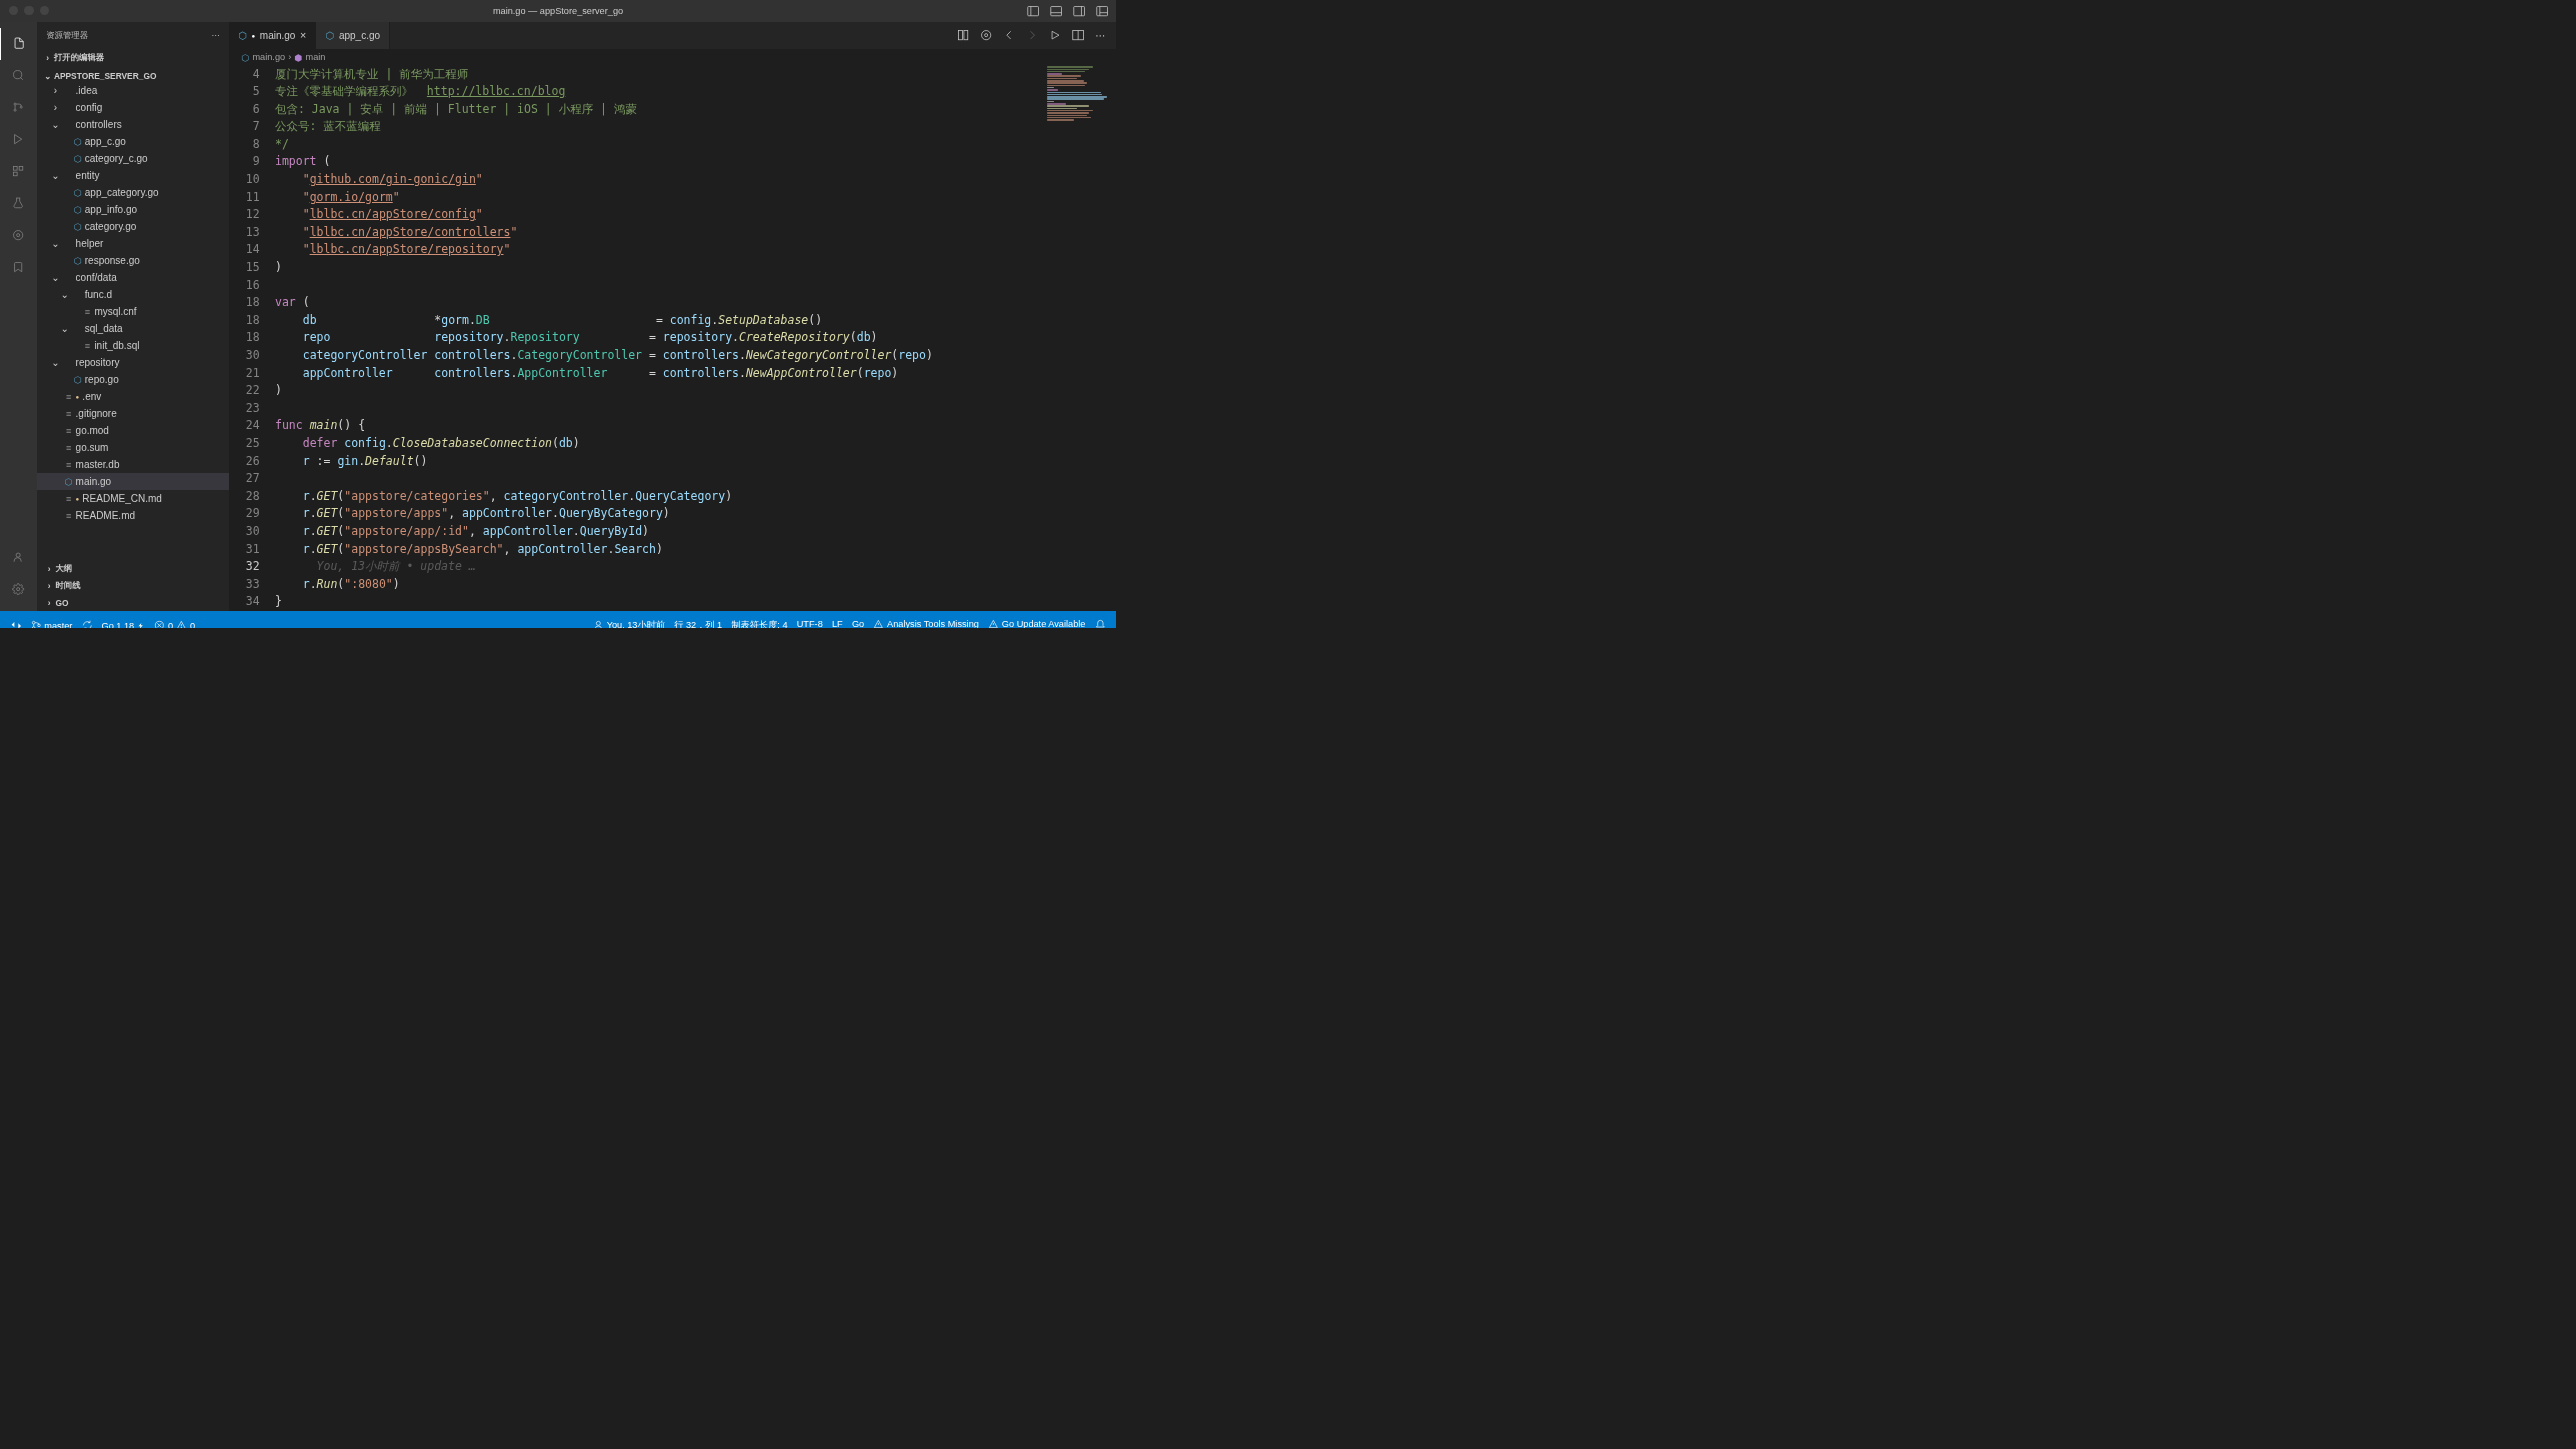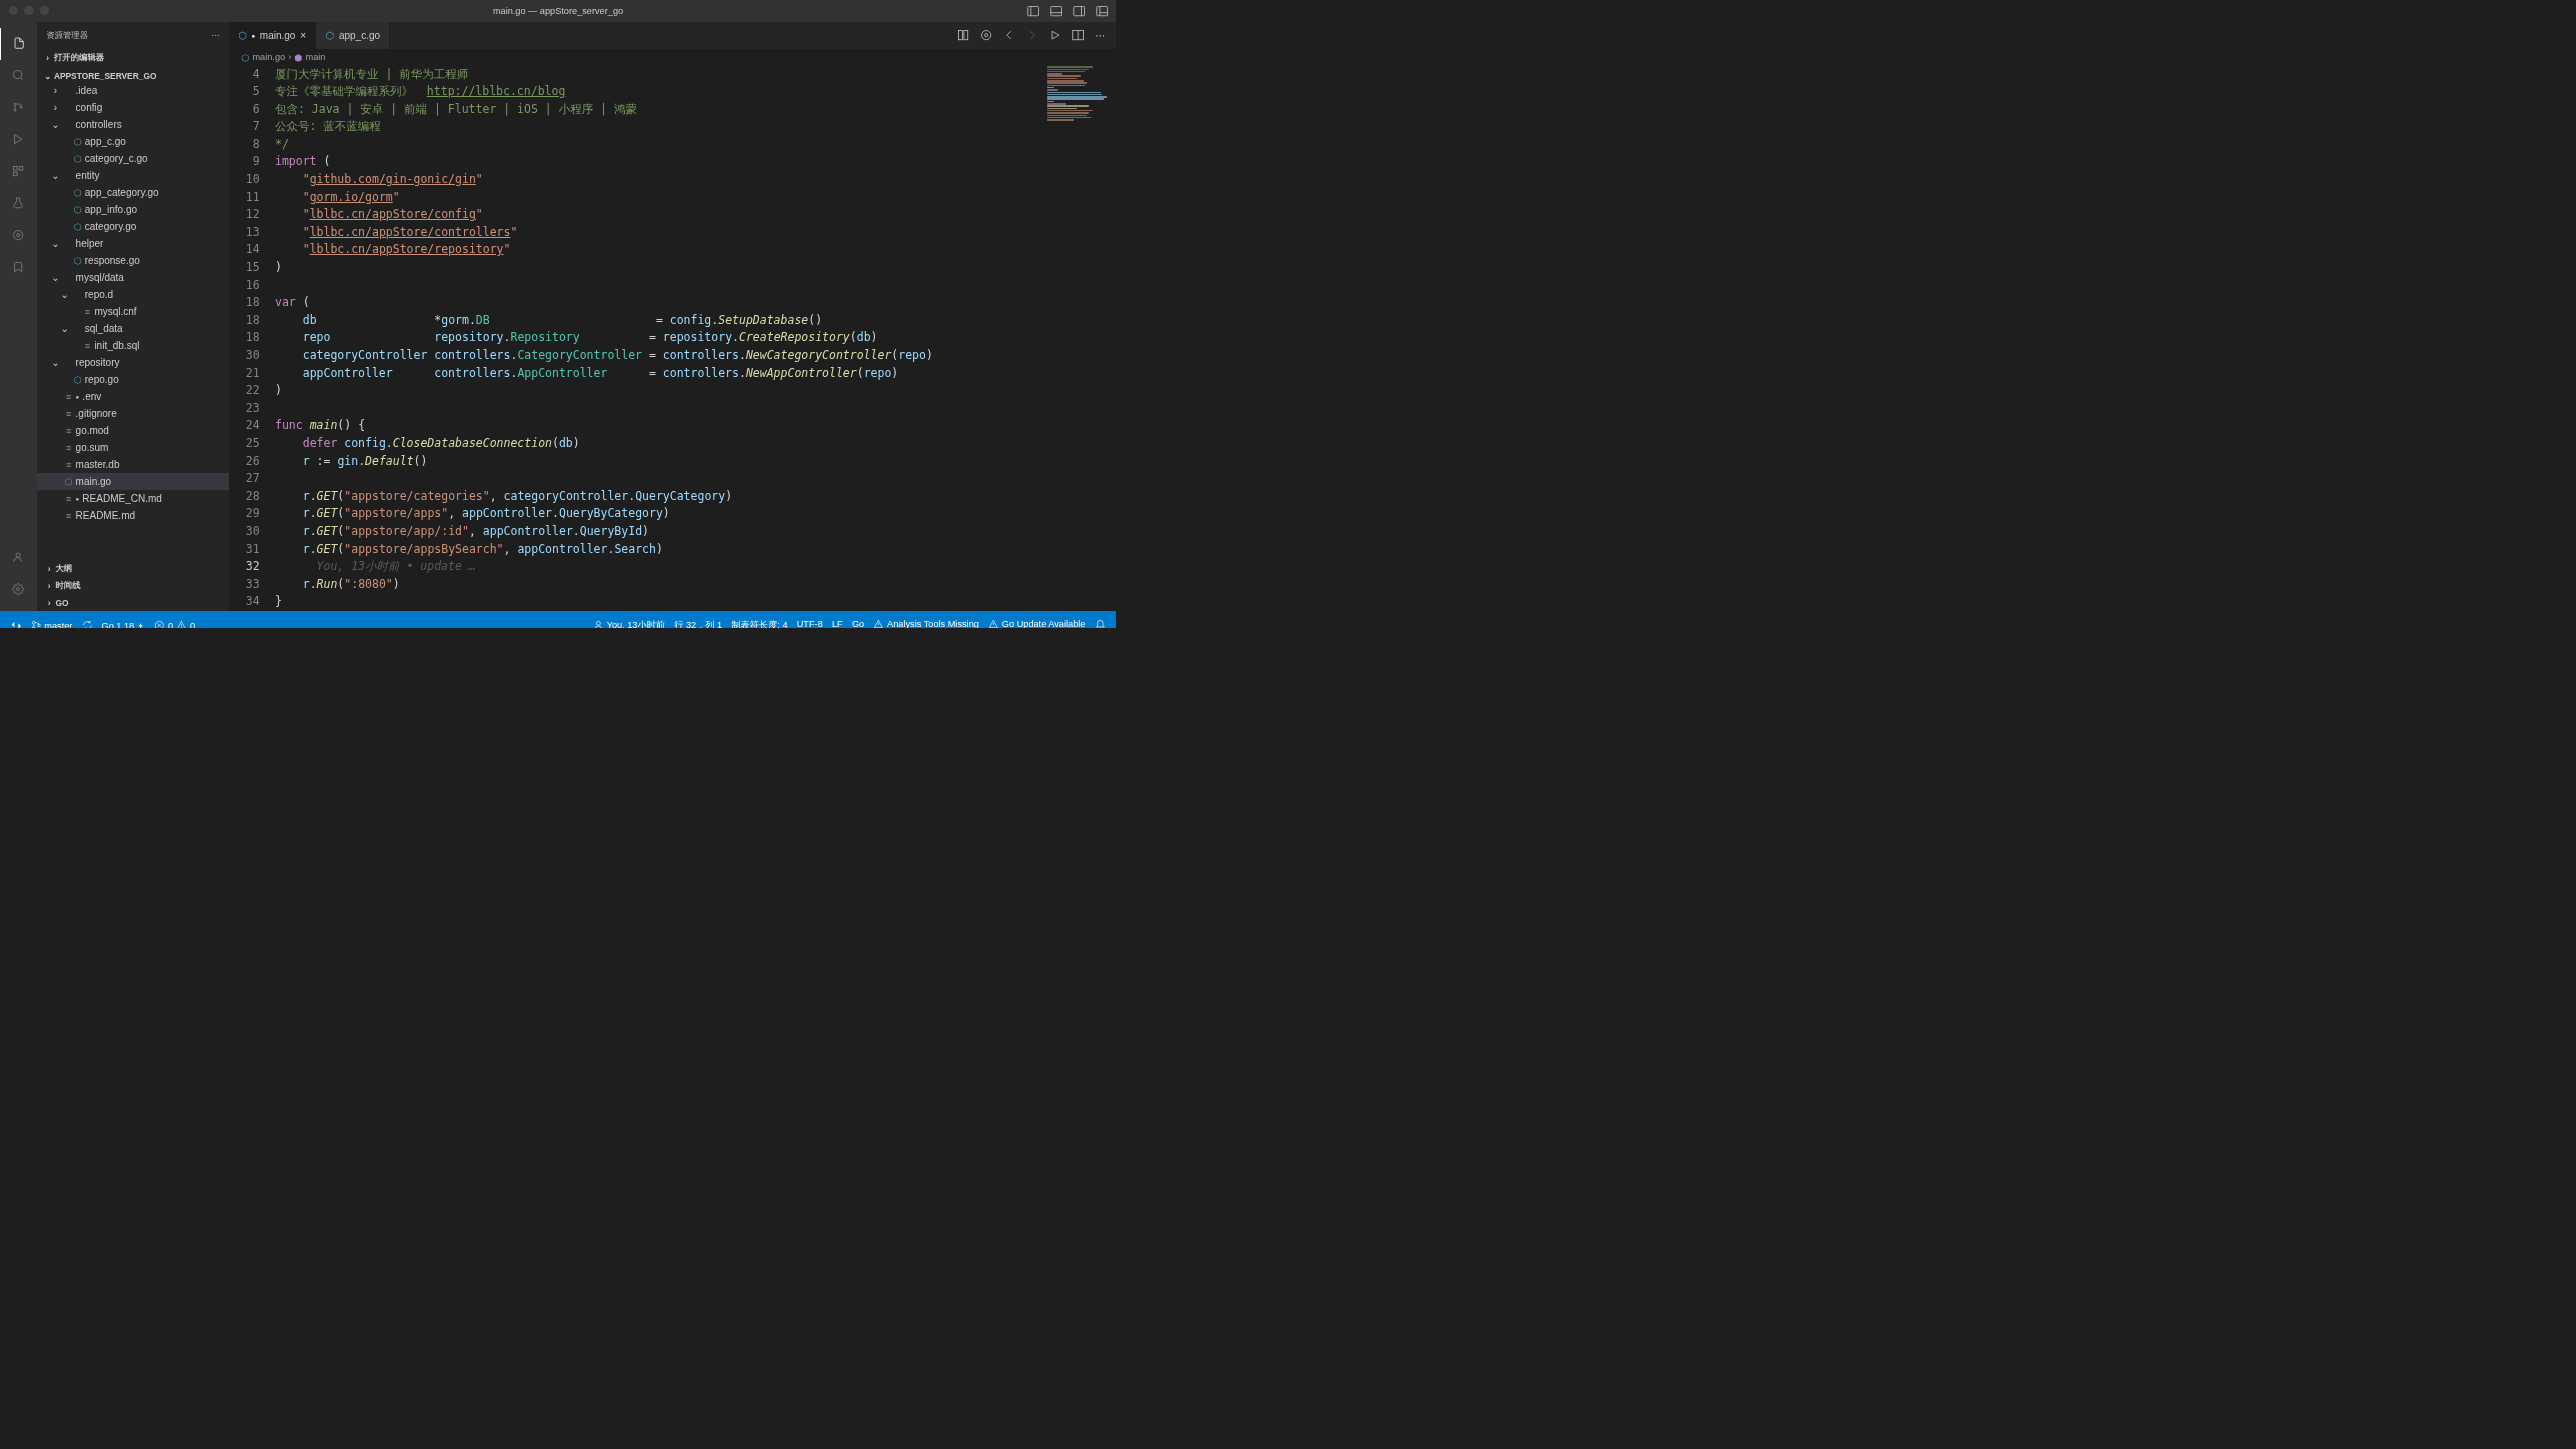--- a/index.html
+++ b/index.html
@@ -421,27 +421,27 @@
           <div class="tree-item">
             <span class="indent" style="width: 18.4px;"></span>
             <span class="caret"></span>
             <span class="file-icon go-icon">⬡</span>
             <span>response.go</span>
           </div>
           <div class="tree-item">
             <span class="indent" style="width: 9.2px;"></span>
             <span class="caret">⌄</span>
             <span class="file-icon"></span>
-            <span>mysql/data</span>
+            <span>conf/data</span>
           </div>
           <div class="tree-item">
             <span class="indent" style="width: 18.4px;"></span>
             <span class="caret">⌄</span>
             <span class="file-icon"></span>
-            <span>repo.d</span>
+            <span>func.d</span>
           </div>
           <div class="tree-item">
             <span class="indent" style="width: 28px;"></span>
             <span class="caret"></span>
             <span class="file-icon" style="color: rgb(136, 136, 136);">≡</span>
             <span>mysql.cnf</span>
           </div>
           <div class="tree-item">
             <span class="indent" style="width: 18.4px;"></span>
             <span class="caret">⌄</span>

